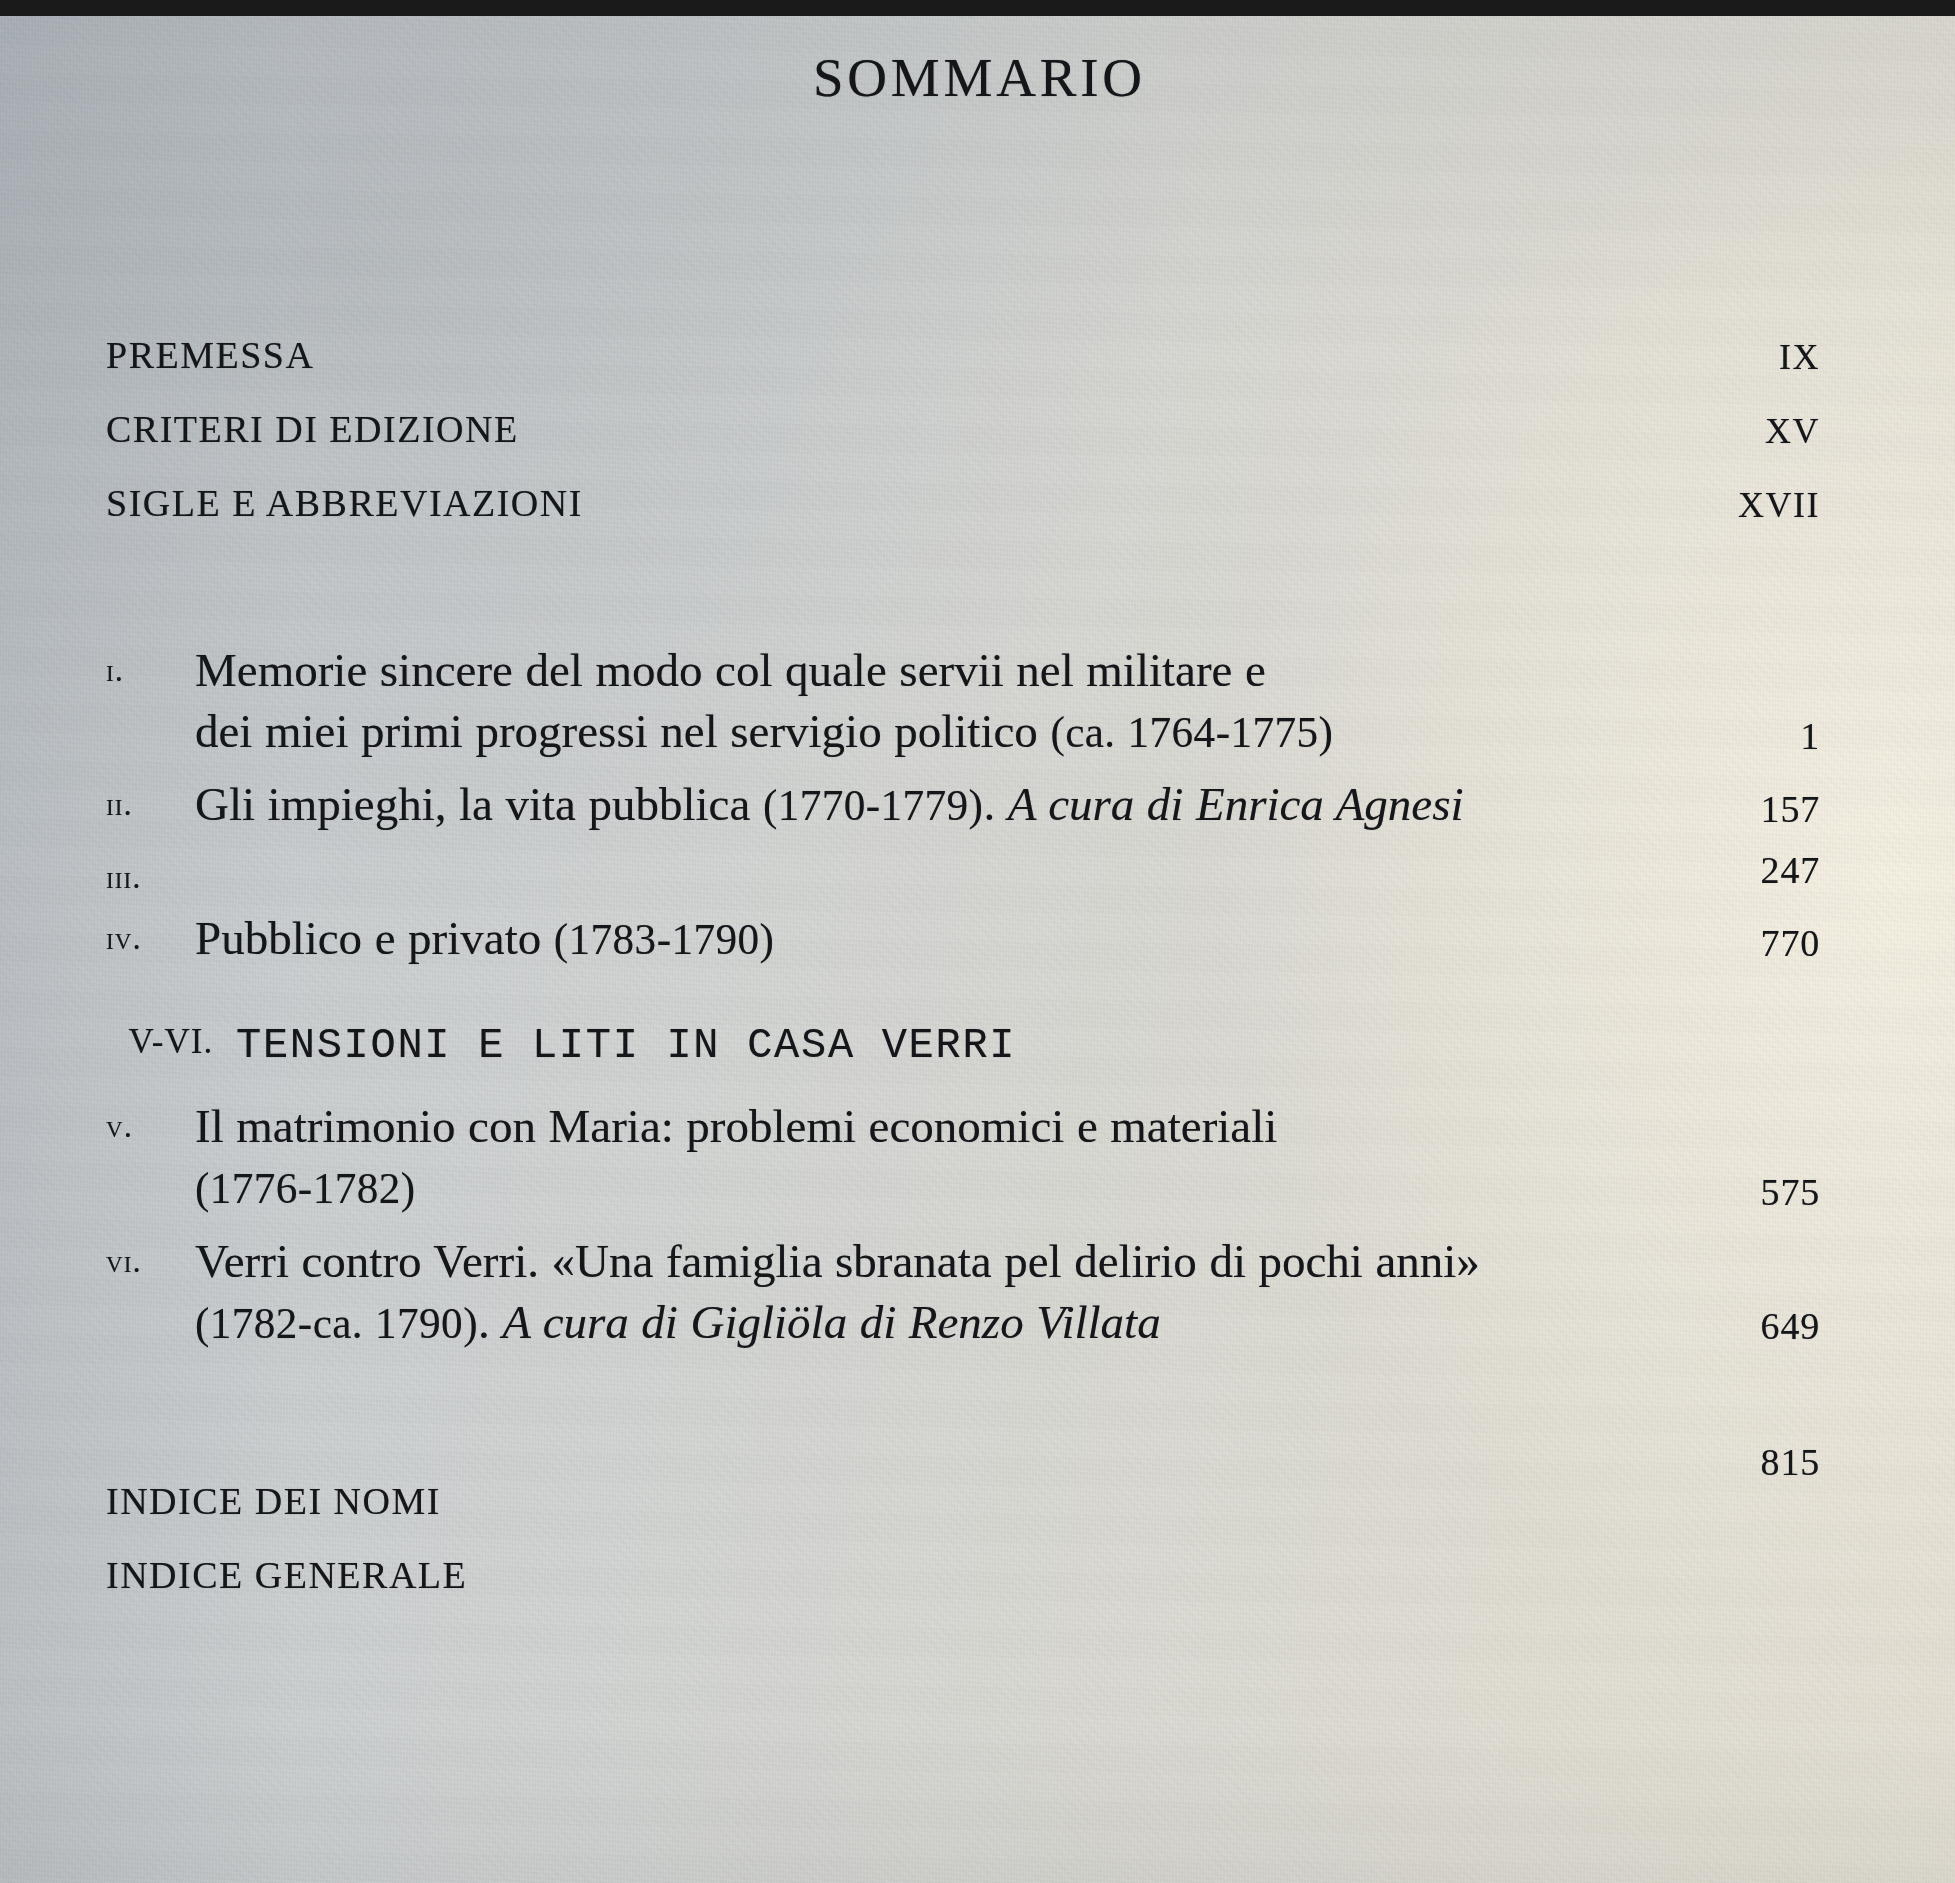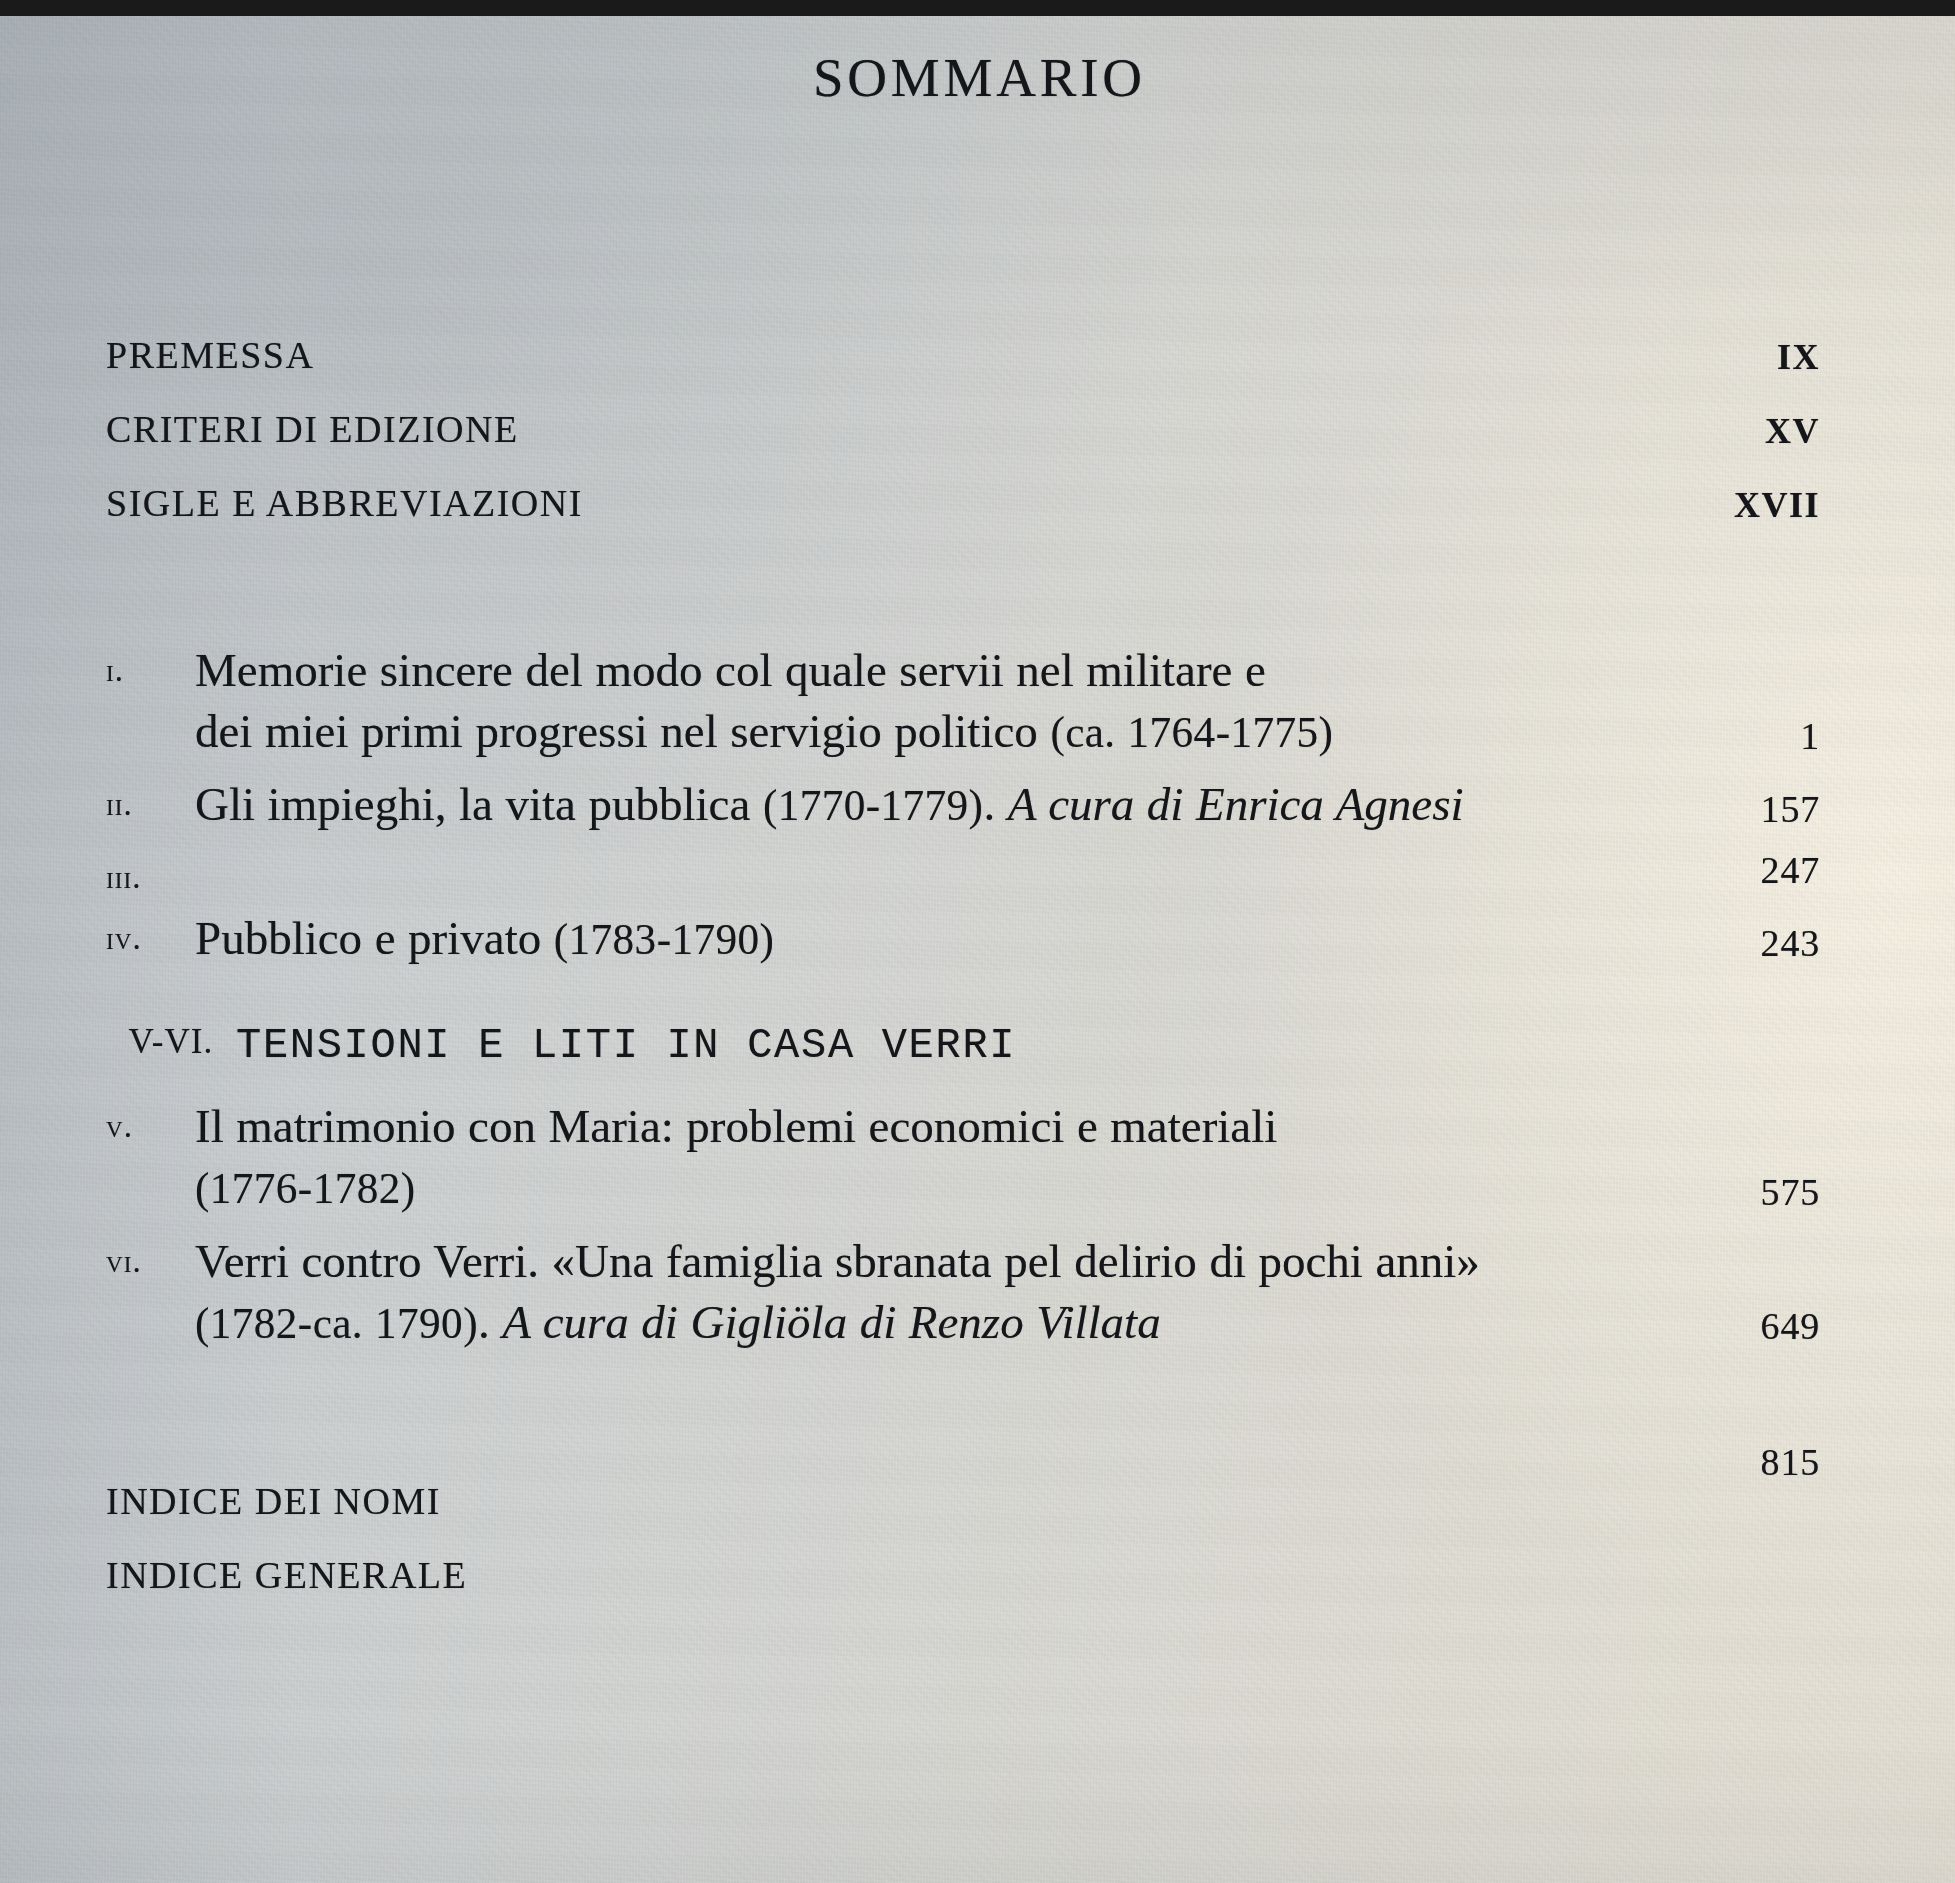--- a/index.html
+++ b/index.html
@@ -152,21 +152,21 @@
     position: absolute;
     right: 0;
     font-size: 38px;
     letter-spacing: 0.8px;
     color: #14161a;
     text-align: right;
     width: 174px;
     text-shadow: 0 0 0.8px rgba(20,22,26,0.45);
     white-space: nowrap;
   }
-  .pg.roman { font-size: 36px; letter-spacing: 1.5px; font-weight: bold; }
+  .pg.roman { font-size: 36px; letter-spacing: 1.5px; }
   .pg.b0 { bottom: 4.6px; }
   .pg.t0 { top: 3px; }
 
   .spacer-lg { height: 85px; }
   .spacer-xl { height: 114px; }
 </style>
 </head>
 <body>
 
 <div id="page">
@@ -209,21 +209,21 @@
       </div>
 
       <div class="row ch-row">
         <span class="ch-num">III.</span>
         <span class="pg b0">247</span>
       </div>
 
       <div class="row ch-row">
         <span class="ch-num">IV.</span>
         <span class="ch-title"><span>Pubblico e privato </span><span class="dt">(1783-1790)</span></span>
-        <span class="pg b0">243</span>
+        <span class="pg b0">770</span>
       </div>
 
       <div class="row sec-row">
         <span class="sec-num">V-VI.</span>
         <span class="sec-label">TENSIONI E LITI IN CASA VERRI</span>
       </div>
 
       <div class="row ch-row">
         <span class="ch-num">V.</span>
         <span class="ch-title"><span>Il matrimonio con Maria: problemi economici e materiali</span><br><span class="dt">(1776-1782)</span></span>

